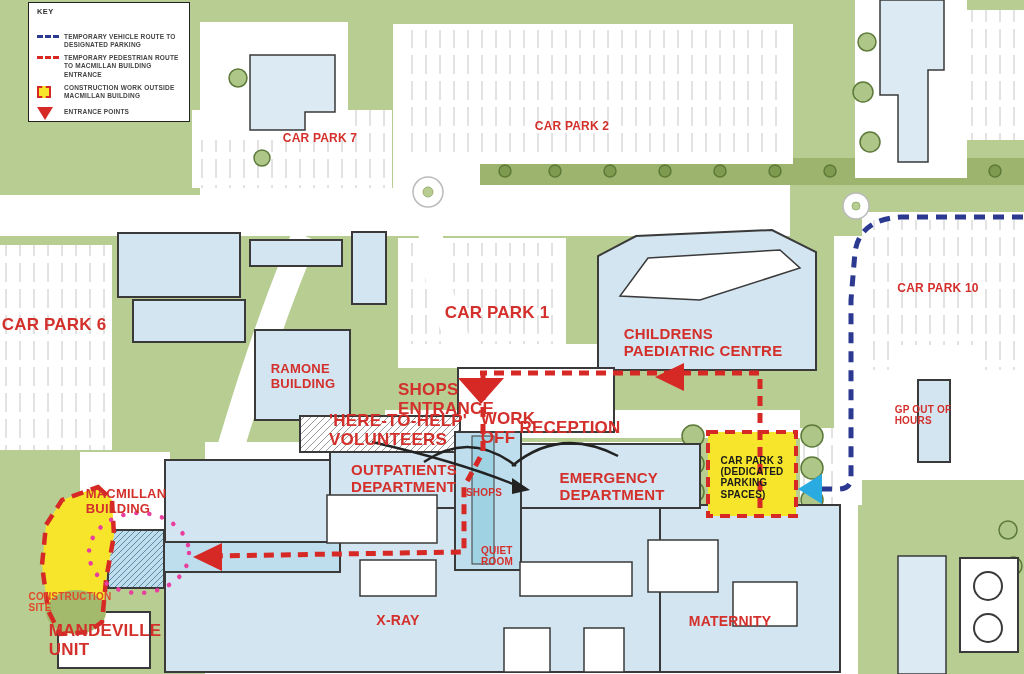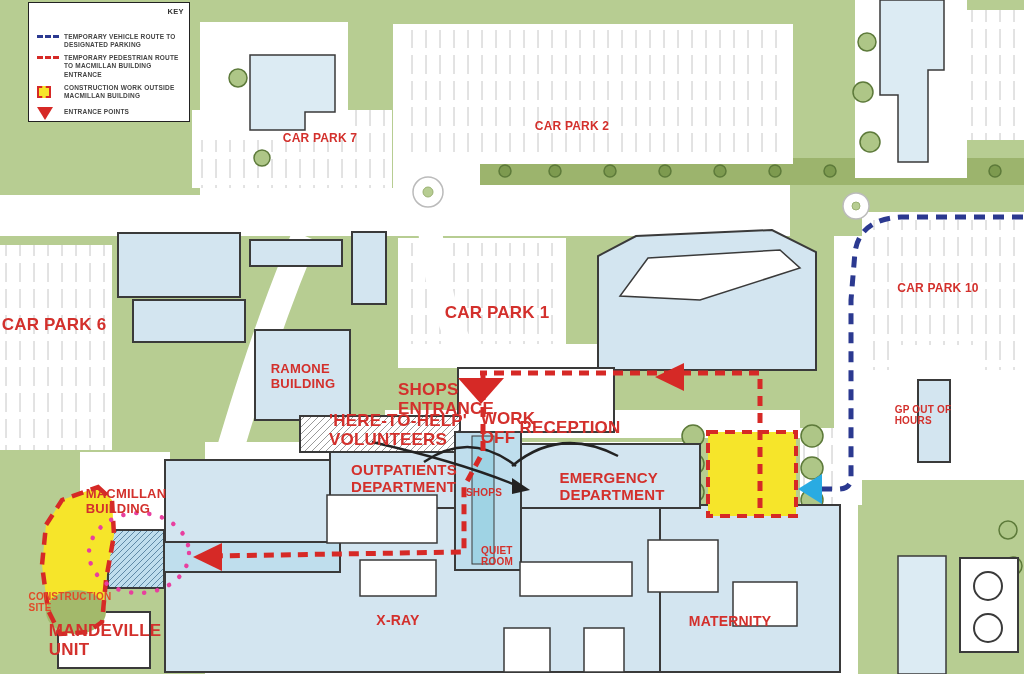--- a/index.html
+++ b/index.html
@@ -11,21 +11,21 @@
        font-weight:bold;line-height:1.12;letter-spacing:.2px;
        color:#d3302c;pointer-events:none;}
   .s9{font-size:10px}.s10{font-size:10px}.s11{font-size:17px}.s12{font-size:12px}
   .s13{font-size:13px}.s14{font-size:14px}.s15{font-size:15px}
   .black{color:#1a1a1a}
   .orange{color:#e04b28}
   
   #legend{position:absolute;left:28px;top:2px;width:162px;height:120px;
           background:#fff;border:1.5px solid #222;box-sizing:border-box;
           padding:4px 5px 2px 8px;z-index:30;}
-  #legend .ltitle{font-size:7.5px;font-weight:bold;color:#333;margin-bottom:17px;letter-spacing:.4px;text-align:right;}
+  #legend .ltitle{font-size:7.5px;font-weight:bold;color:#333;margin-bottom:17px;letter-spacing:.4px;}
   .lrow{display:flex;align-items:flex-start;margin-bottom:5px;}
   .lswatch{width:22px;flex:0 0 22px;margin-right:5px;margin-top:2px;}
   .ltext{font-size:6.5px;font-weight:bold;color:#444;line-height:1.25;letter-spacing:.2px;}
   .sw-vehicle{border-top:3px dashed #2b3990;height:0;}
   .sw-ped{border-top:3px dashed #d62926;height:0;}
   .sw-constr{width:14px;height:12px;background:#f6e52a;border:2px dashed #d62926;box-sizing:border-box;}
   .sw-entrance{width:0;height:0;border-left:8px solid transparent;border-right:8px solid transparent;
                border-top:13px solid #d62926;}
 </style>
 </head>
@@ -243,21 +243,27 @@
         </div>
     <div class="ltext" style="margin-top:3px">ENTRANCE POINTS</div>
   </div>
 </div>
 
 <div class="lbl s12" style="left:320px;top:139px">CAR PARK 7</div>
 <div class="lbl s12" style="left:572px;top:127px">CAR PARK 2</div>
 <div class="lbl s11" style="left:54px;top:325px">CAR PARK 6</div>
 <div class="lbl s11" style="left:497px;top:313px">CAR PARK 1</div>
 <div class="lbl s12" style="left:938px;top:289px">CAR PARK 10</div>
-
+<div class="lbl s10 black" style="left:752px;top:477px">CAR PARK 3
+(DEDICATED
+PARKING
+SPACES)</div>
+
+<div class="lbl s15" style="left:703px;top:343px">CHILDRENS
+PAEDIATRIC CENTRE</div>
 <div class="lbl s13" style="left:303px;top:377px">RAMONE
 BUILDING</div>
 <div class="lbl s15" style="left:404px;top:479px">OUTPATIENTS
 DEPARTMENT</div>
 <div class="lbl s15" style="left:612px;top:487px">EMERGENCY
 DEPARTMENT</div>
 <div class="lbl s10" style="left:923px;top:415px">GP OUT OF
 HOURS</div>
 <div class="lbl s13" style="left:126px;top:502px">MACMILLAN
 BUILDING</div>

